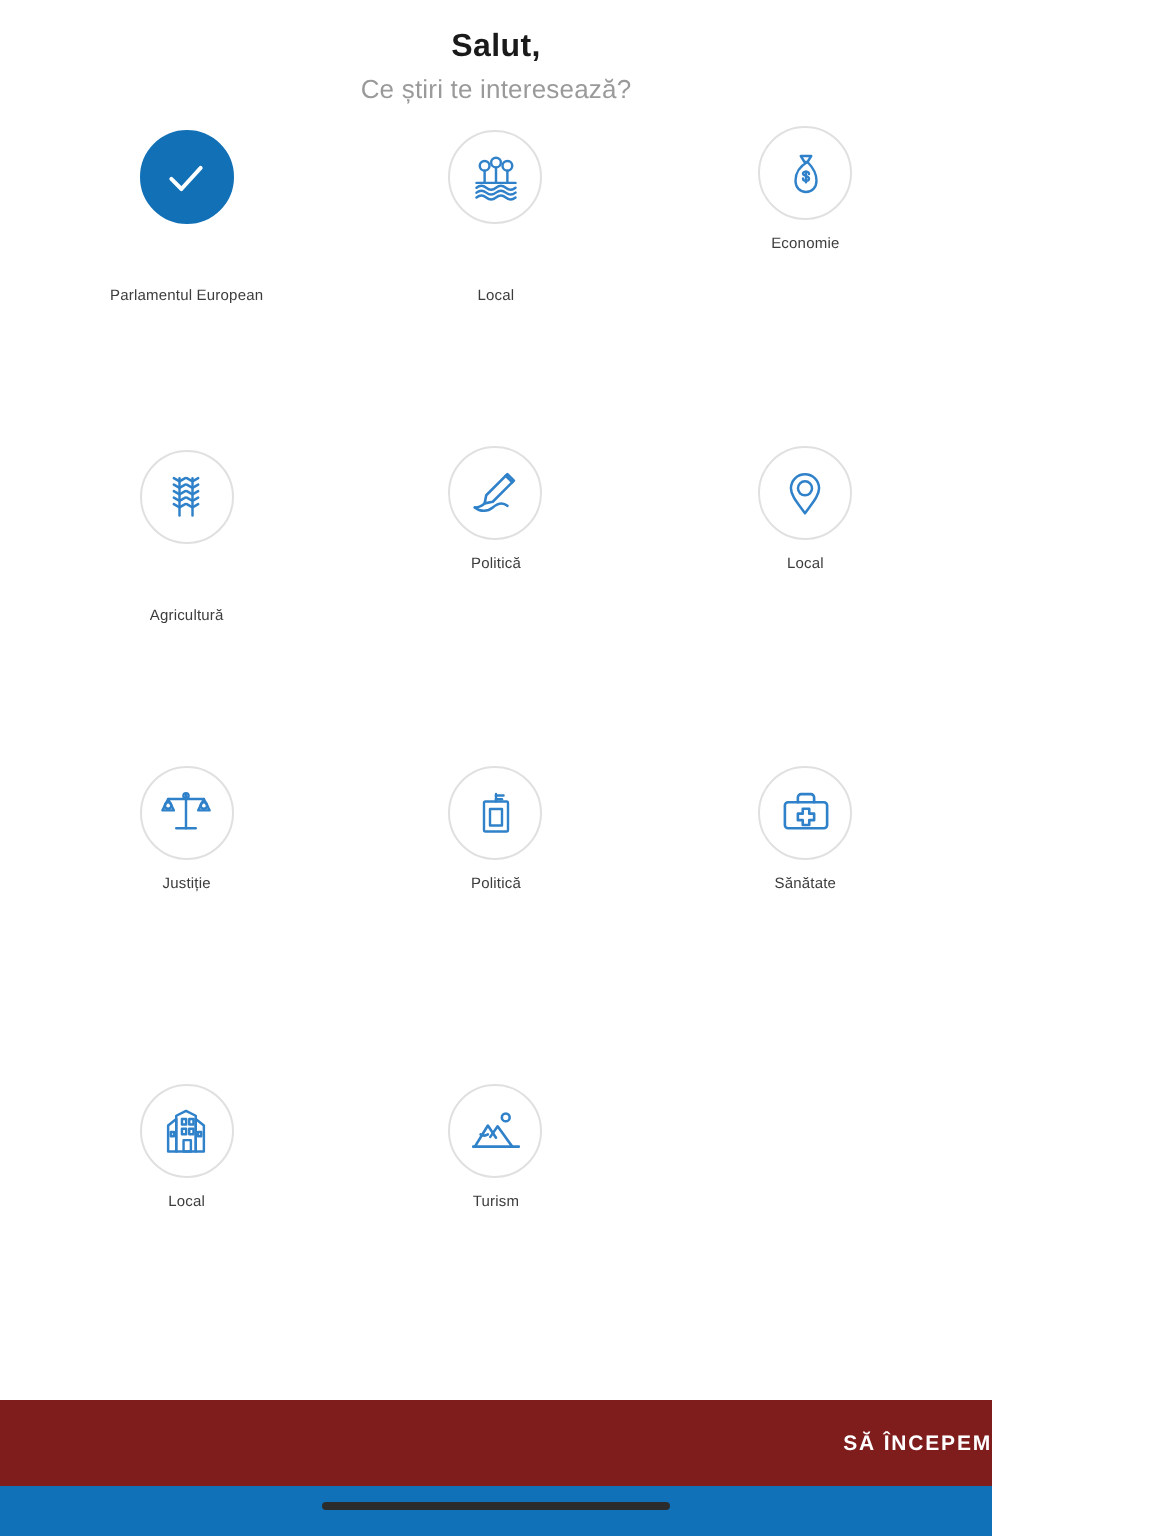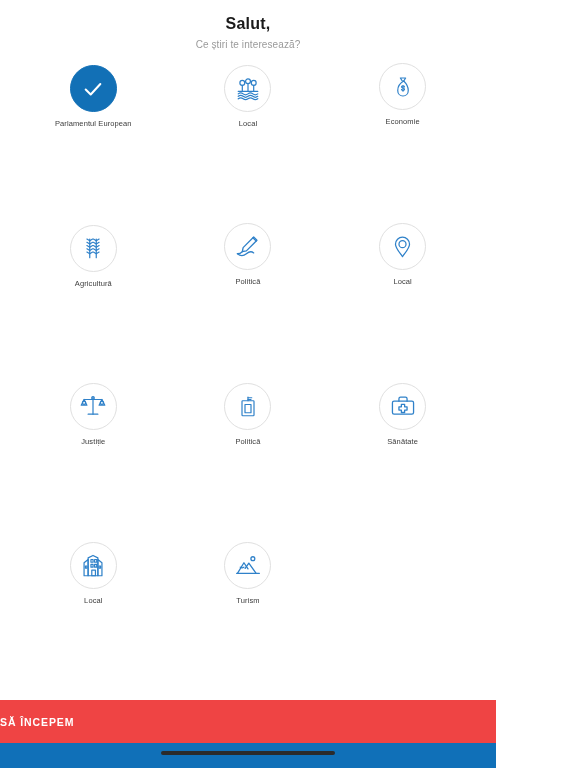--- a/index.html
+++ b/index.html
@@ -25,21 +25,21 @@
     text-align: center;
   }
   .header-title {
     font-size: 16px;
     font-weight: bold;
     color: #1a1a1a;
     letter-spacing: 0.2px;
     line-height: 20px;
   }
   .header-subtitle {
-    font-size: 10px;
+    font-size: 13px;
     color: #9a9a9a;
     line-height: 16px;
     margin-top: 3px;
     letter-spacing: 0.1px;
   }
 
   
   .topics-grid {
     flex: 1 1 auto;
     display: grid;
@@ -73,33 +73,33 @@
     margin-top: 7px;
     font-size: 7.5px;
     color: #3c3c3c;
     text-align: center;
     letter-spacing: 0.1px;
     line-height: 10px;
     white-space: nowrap;
   }
 
   
-  .row-1 { padding-top: 4px; }
+  .row-1 { padding-top: 4px; gap: 24px; }
   .row-2 { padding-top: 2px; }
   .row-3 { padding-top: 2px; }
   .row-4 { padding-top: 2px; }
 
   
   .footer {
     flex: 0 0 auto;
-    background: #ef4444;
+    background: #7f1d1d;
     height: 43px;
     display: flex;
     align-items: center;
-    justify-content: flex-start;
+    justify-content: flex-end;
   }
   .cta-label {
     color: #ffffff;
     font-size: 10.5px;
     font-weight: bold;
     letter-spacing: 0.9px;
   }
   .home-area {
     flex: 0 0 auto;
     background: #1070b8;

